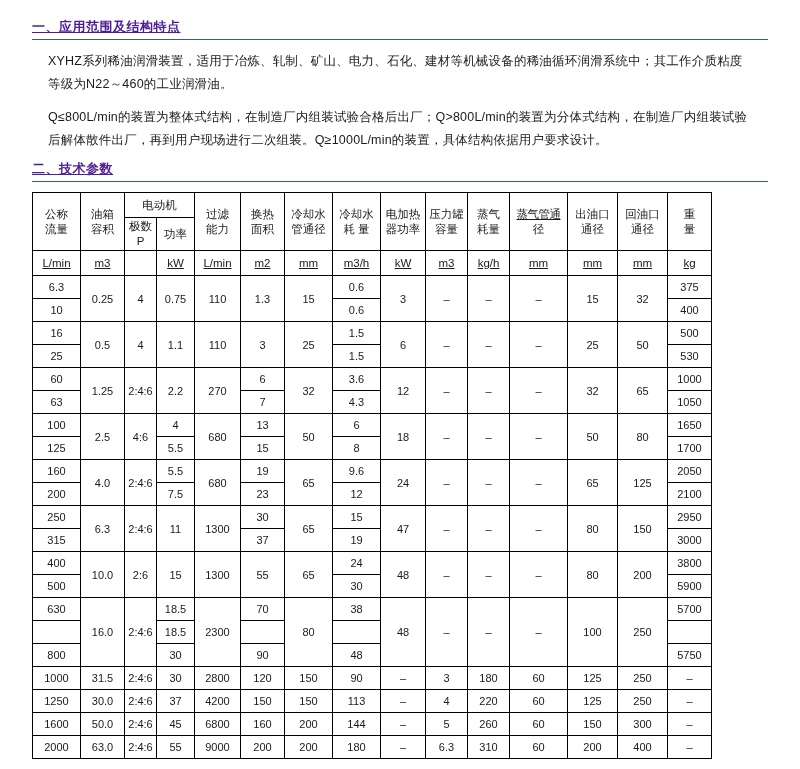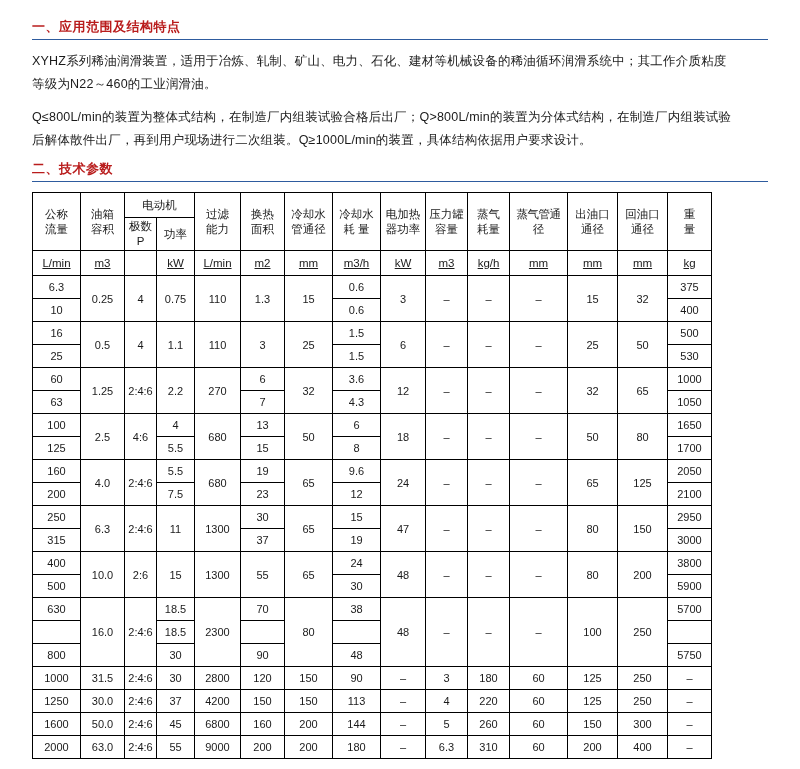--- a/index.html
+++ b/index.html
@@ -15,36 +15,37 @@
     font-size: 12px;
     position: relative;
     overflow: hidden;
   }
   .page {
     padding: 10px 30px 0 32px;
     box-sizing: border-box;
     width: 800px;
   }
   .section-head {
-    color: #b91c1c;
+    color: #4c1d95;
     font-weight: bold;
     font-size: 13px;
     margin: 8px 0 2px 0;
     letter-spacing: 0.5px;
+    text-decoration: underline;
   }
   .rule {
     border: 0;
     border-top: 1px solid #2e5b9e;
     margin: 3px 0 10px 0;
     width: 736px;
   }
   .para {
     font-size: 12.5px;
     line-height: 23px;
-    margin: 0 0 10px 0;
+    margin: 0 0 10px 16px;
     width: 700px;
     letter-spacing: 0.2px;
   }
   .para:last-of-type { margin-bottom: 4px; }
 
   table.spec {
     border-collapse: collapse;
     width: 584px;
     table-layout: fixed;
     font-size: 11px;
@@ -63,21 +64,21 @@
     line-height: 15px;
     padding: 1px 1px;
   }
   .hdr-unit { font-size: 11px; text-decoration: underline; }
   .note {
     font-size: 11.5px;
     margin-top: 9px;
     line-height: 18px;
     letter-spacing: 0.2px;
   }
-  .narrow { letter-spacing: -0.5px; }
+  .narrow { letter-spacing: -0.5px; text-decoration: underline; }
 </style>
 </head>
 <body>
 
 <div class="page">
 
   <div class="section-head">一、应用范围及结构特点</div>
   <hr class="rule">
 
   <p class="para">XYHZ系列稀油润滑装置，适用于冶炼、轧制、矿山、电力、石化、建材等机械设备的稀油循环润滑系统中；其工作介质粘度等级为N22～460的工业润滑油。</p>

